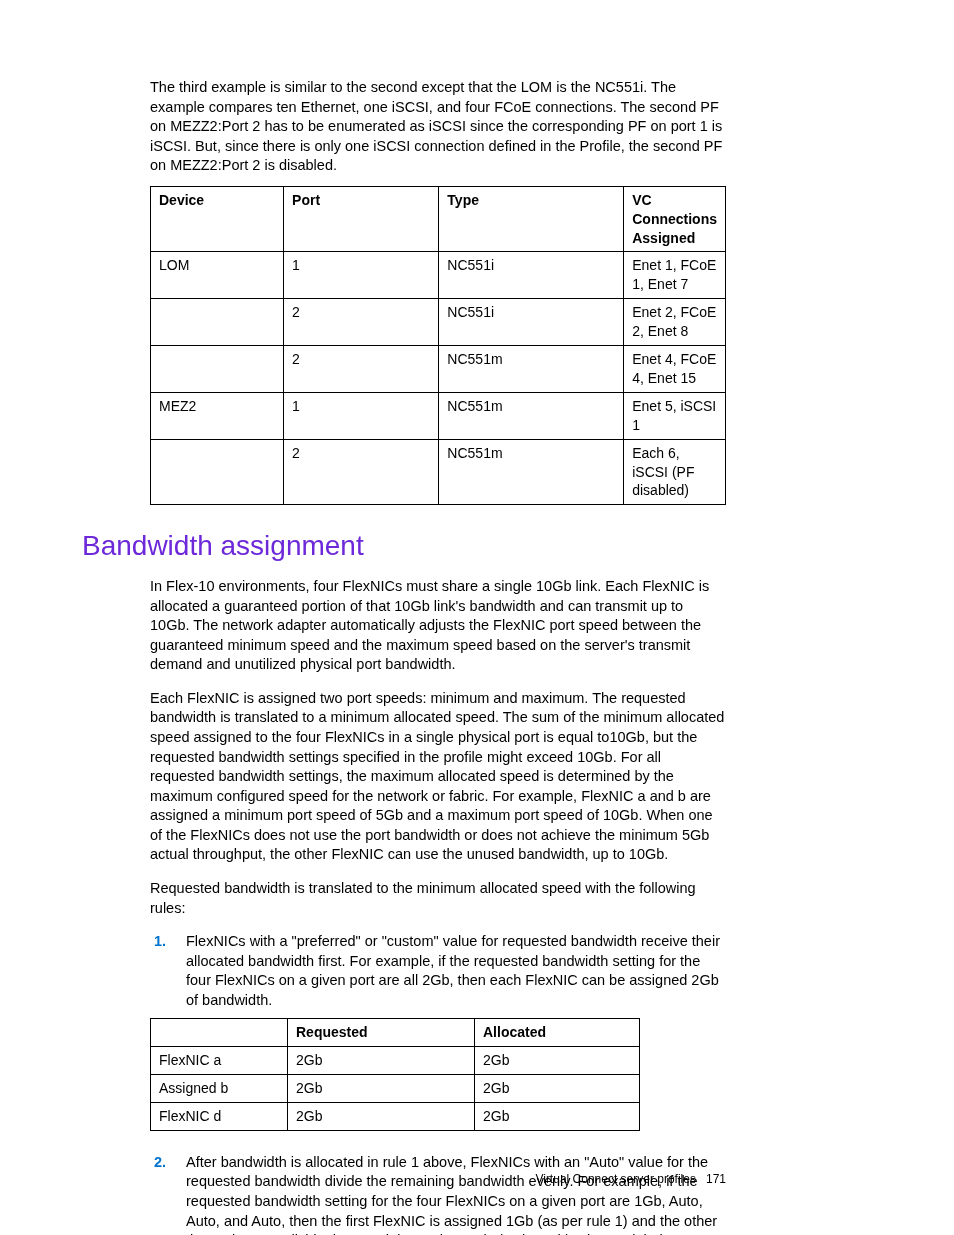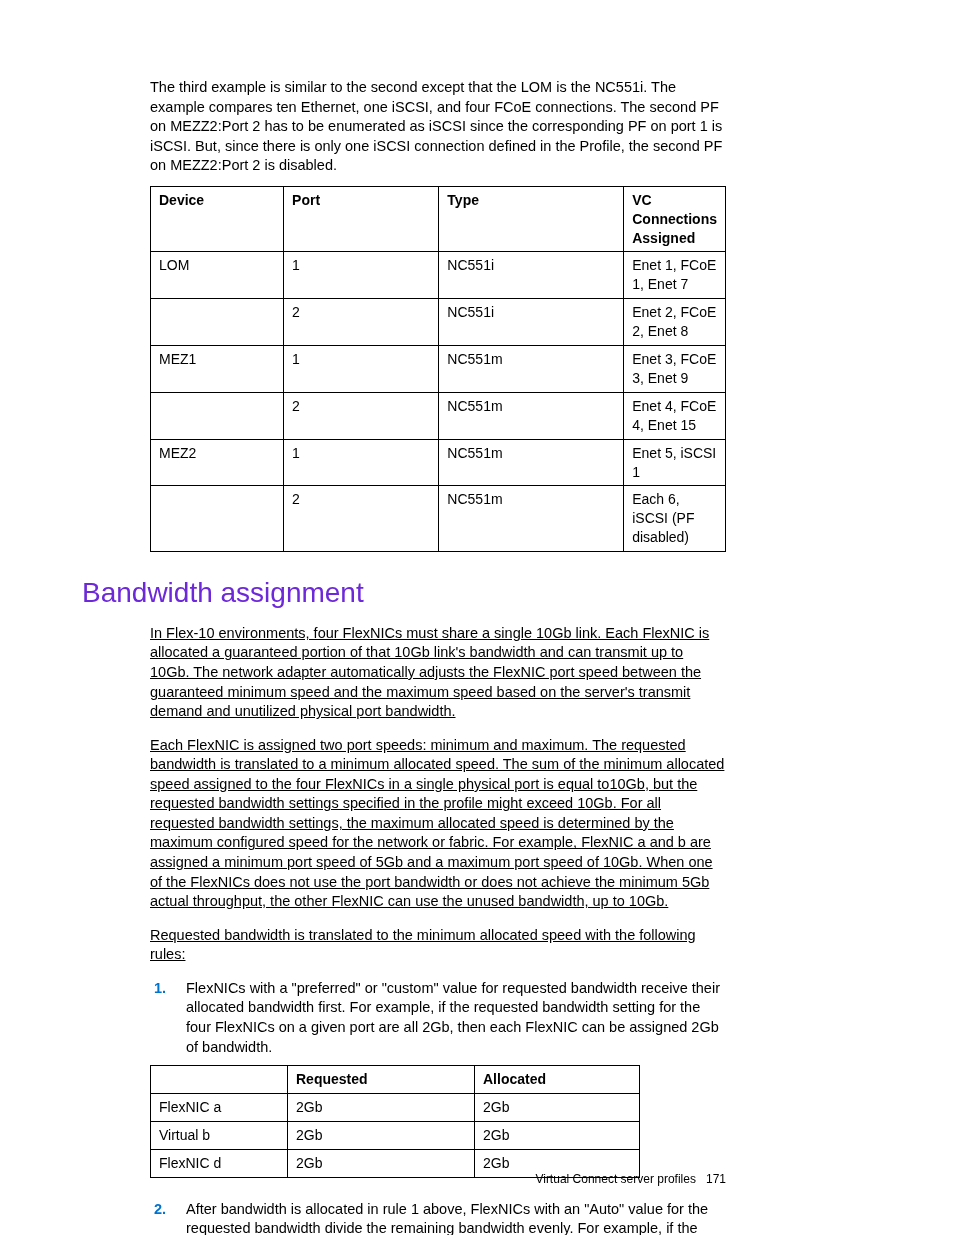--- a/index.html
+++ b/index.html
@@ -46,21 +46,21 @@
   h2.section {
     font-family: Arial, Helvetica, sans-serif;
     font-weight: 400;
     color: #6d28d9;
     font-size: 28px;
     margin: 18px 0 12px -18px;
   }
   .body-block {
     margin-left: 50px;
   }
-  .body-block p { margin: 0 0 14px 0; text-decoration: underline; }
+  .body-block p { margin: 0 0 14px 0; }
   ol.rules {
     margin: 0 0 8px 50px;
     padding-left: 28px;
     counter-reset: rule;
     list-style: none;
   }
   ol.rules > li {
     counter-increment: rule;
     position: relative;
     padding-left: 8px;
@@ -105,26 +105,20 @@
           <td>NC551i</td>
           <td>Enet 1, FCoE 1, Enet 7</td>
         </tr>
       <tr>
           <td></td>
           <td>2</td>
           <td>NC551i</td>
           <td>Enet 2, FCoE 2, Enet 8</td>
         </tr>
       <tr>
-          <td>MEZ1</td>
-          <td>1</td>
-          <td>NC551m</td>
-          <td>Enet 3, FCoE 3, Enet 9</td>
-        </tr>
-      <tr>
           <td></td>
           <td>2</td>
           <td>NC551m</td>
           <td>Enet 4, FCoE 4, Enet 15</td>
         </tr>
       <tr>
           <td>MEZ2</td>
           <td>1</td>
           <td>NC551m</td>
           <td>Enet 5, iSCSI 1</td>
@@ -158,21 +152,21 @@
       <th>Allocated</th>
     </tr>
       </thead>
     <tbody>
       <tr>
           <td>FlexNIC a</td>
           <td>2Gb</td>
           <td>2Gb</td>
         </tr>
       <tr>
-          <td>Virtual b</td>
+          <td>Assigned b</td>
           <td>2Gb</td>
           <td>2Gb</td>
         </tr>
       <tr>
           <td>FlexNIC d</td>
           <td>2Gb</td>
           <td>2Gb</td>
         </tr>
     </tbody>
   </table>

